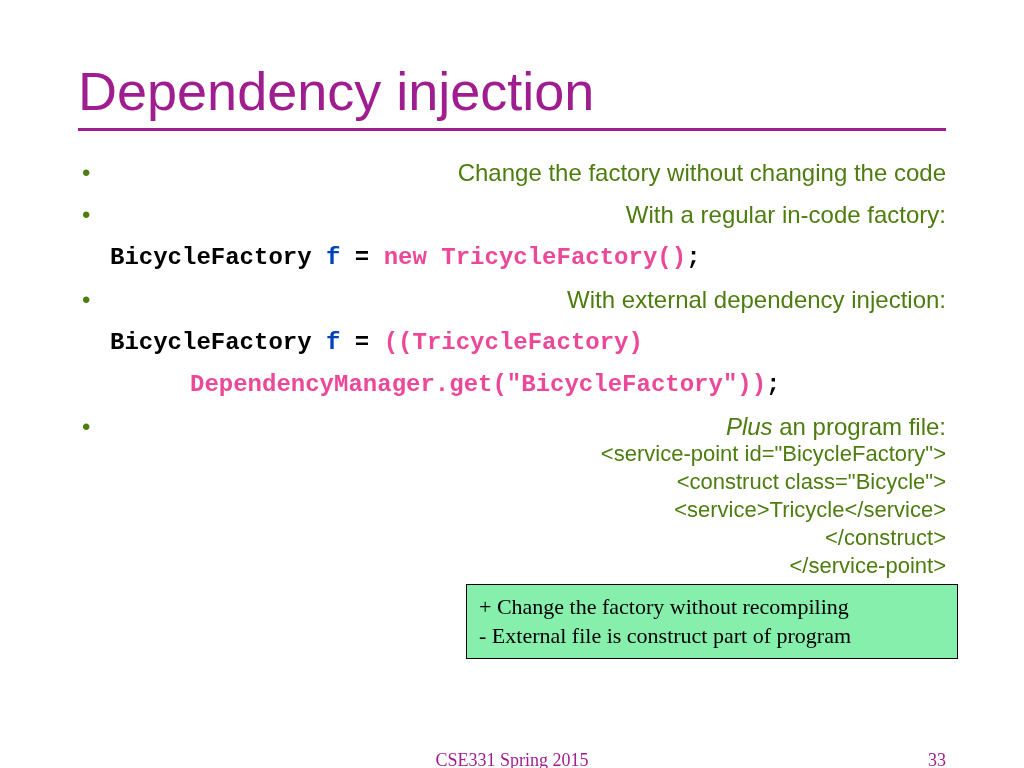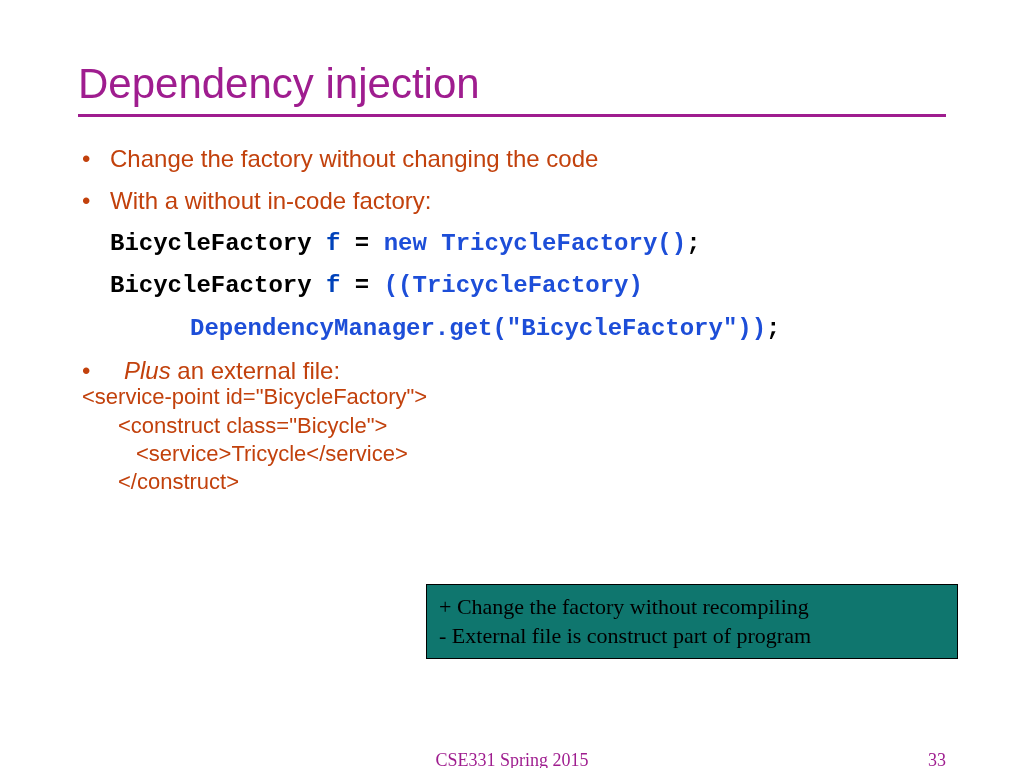--- a/index.html
+++ b/index.html
@@ -9,34 +9,35 @@
     background: #ffffff;
     font-family: Arial, Helvetica, sans-serif;
     position: relative;
     overflow: hidden;
   }
   .slide {
     padding: 60px 78px 0 78px;
   }
   .title {
     color: #9f1d8f;
-    font-size: 42px;
+    font-size: 54px;
     font-weight: normal;
     margin-bottom: 6px;
   }
   .title-rule {
     border: none;
     border-top: 3px solid #9f1d8f;
     margin-bottom: 26px;
   }
   .bullet-list {
     list-style: none;
     font-size: 24px;
-    color: #c2410c;
+    color: #4d7c0f;
     line-height: 1.35;
+    text-align: right;
   }
   .bullet-list > li {
     position: relative;
     padding-left: 32px;
     margin-bottom: 10px;
   }
   .bullet-list > li::before {
     content: "•";
     position: absolute;
     left: 4px;
@@ -46,38 +47,38 @@
   .code-block {
     font-family: "Courier New", Courier, monospace;
     font-weight: bold;
     font-size: 24px;
     padding-left: 32px;
     margin-bottom: 10px;
     line-height: 1.35;
   }
   .code-indent { padding-left: 112px; }
   .c-blue { color: #0042ba; }
-  .c-red { color: #1d4ed8; }
+  .c-red { color: #ec4899; }
   .c-black { color: #000; }
   .italic { font-style: italic; margin-left: 14px; }
   .xml-block {
     font-size: 22px;
     line-height: 1.28;
     padding-left: 4px;
     margin-top: -4px;
   }
   .ind1 { padding-left: 18px; }
   .ind2 { padding-left: 36px; }
   .ind3 { padding-left: 54px; }
   .callout {
     position: absolute;
     right: 66px;
     top: 584px;
-    width: 532px;
-    background: #0f766e;
+    width: 492px;
+    background: #86efac;
     border: 1px solid #000;
     padding: 8px 12px;
     font-family: "Times New Roman", Times, serif;
     font-size: 22px;
     line-height: 1.3;
   }
   .footer {
     position: absolute;
     bottom: 18px;
     width: 100%;
@@ -97,45 +98,49 @@
 </style>
 </head>
 <body>
 
 <div class="slide">
   <h1 class="title">Dependency injection</h1>
   <hr class="title-rule">
 
   <ul class="bullet-list">
     <li>Change the factory without changing the code</li>
-    <li>With a without in-code factory:</li>
+    <li>With a regular in-code factory:</li>
   </ul>
 
   <div class="code-block">
     <span class="c-black">BicycleFactory </span><span class="c-blue">f</span><span class="c-black"> = </span><span class="c-red">new TricycleFactory()</span><span class="c-black">;</span>
   </div>
 
 
+  <ul class="bullet-list">
+    <li>With external dependency injection:</li>
+  </ul>
 
   <div class="code-block">
     <span class="c-black">BicycleFactory </span><span class="c-blue">f</span><span class="c-black"> = </span><span class="c-red">((TricycleFactory)</span>
   </div>
   <div class="code-block code-indent">
     <span class="c-red">DependencyManager.get("BicycleFactory"))</span><span class="c-black">;</span>
   </div>
 
 
   <ul class="bullet-list">
     <li>
-      <span class="italic">Plus</span><span> an external file:</span>
+      <span class="italic">Plus</span><span> an program file:</span>
       <div class="xml-block" style="margin-left:-32px;">
         <div>&lt;service-point id="BicycleFactory"&gt;</div>
         <div class="ind2">&lt;construct class="Bicycle"&gt;</div>
         <div class="ind3">&lt;service&gt;Tricycle&lt;/service&gt;</div>
         <div class="ind2">&lt;/construct&gt;</div>
+        <div>&lt;/service-point&gt;</div>
       </div>
     </li>
   </ul>
 </div>
 
 <div class="callout">
   <div>+ Change the factory without recompiling</div>
   <div>-  External file is construct part of program</div>
 </div>
 

